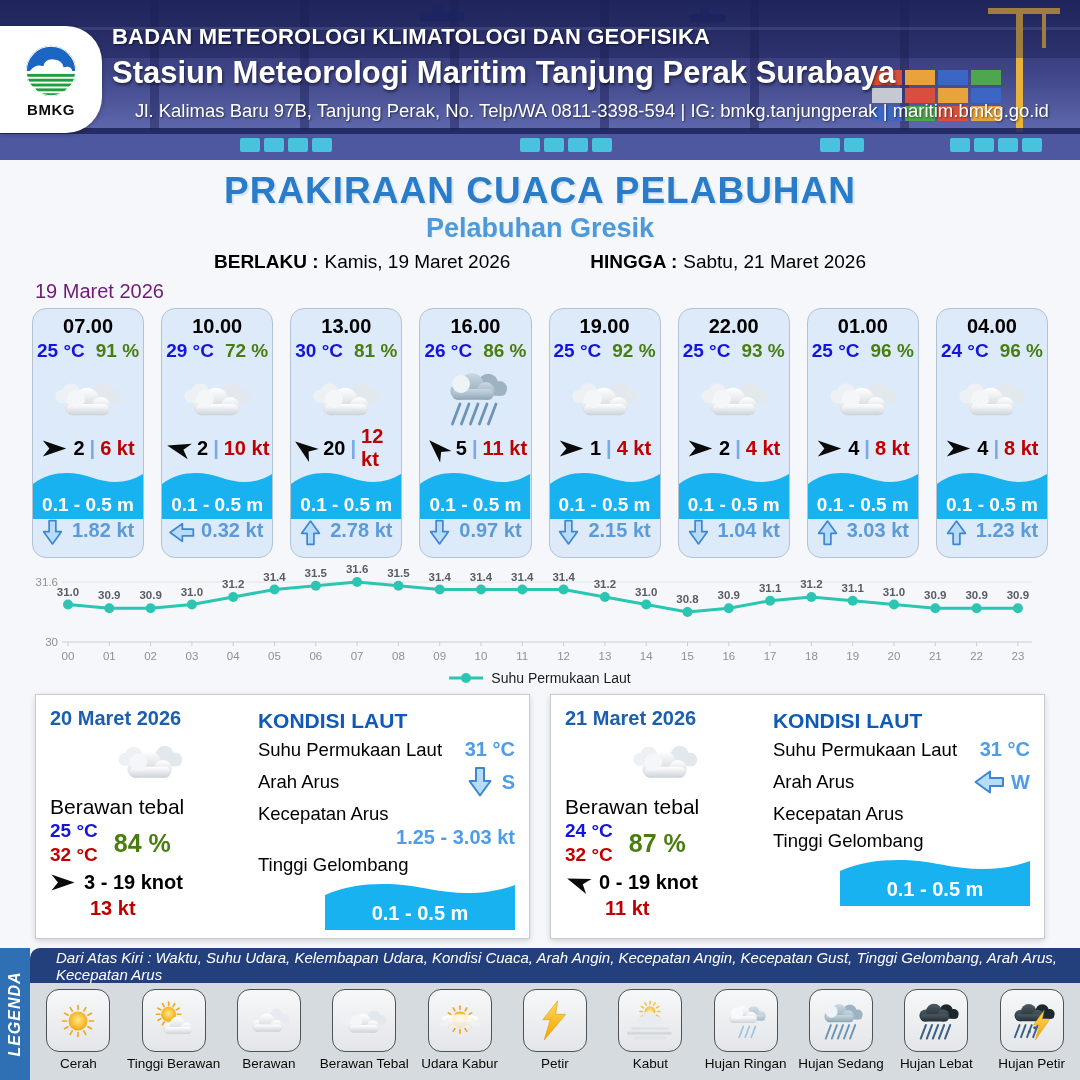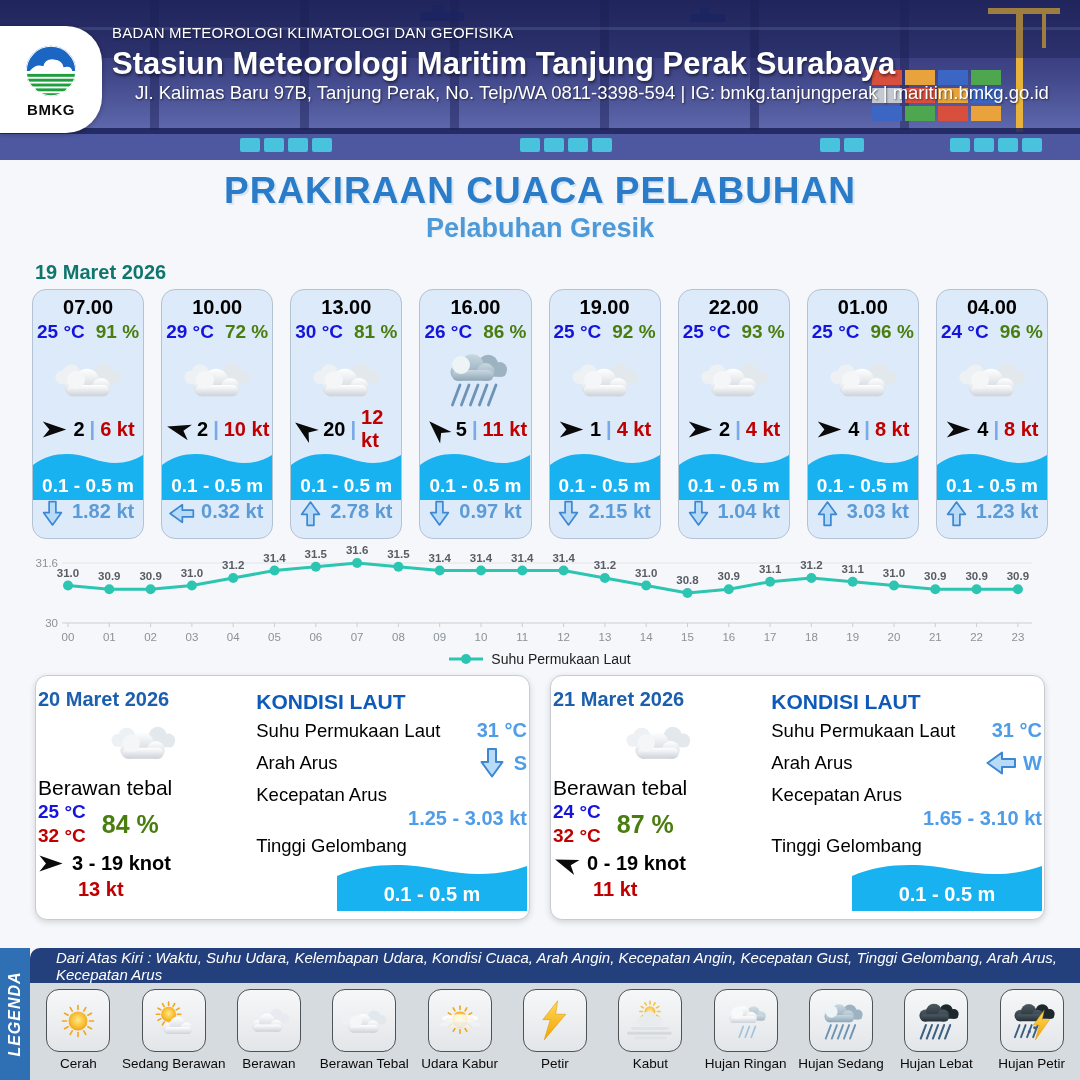--- a/index.html
+++ b/index.html
@@ -6,31 +6,31 @@
   body{margin:0;font-family:"Liberation Sans",sans-serif;background:#9aa0a8}
   .page{position:relative;width:1080px;height:1080px;background:#f5f7fa;overflow:hidden;margin:0 auto}
 
   
   .header{position:relative;height:160px;overflow:hidden}
   .header .deco{position:absolute;left:0;top:0}
   .logo{position:absolute;left:0;top:26px;width:102px;height:107px;background:#fff;border-radius:0 36px 36px 0;
         display:flex;flex-direction:column;align-items:center;justify-content:center;z-index:3;box-shadow:0 1px 5px rgba(0,0,0,.3)}
   .logo-text{font-weight:bold;font-size:15px;color:#0c0c0c;margin-top:1px;letter-spacing:.5px}
   .h-text{position:absolute;left:112px;top:24px;right:8px;z-index:2;color:#fff}
-  .h-line1{font-size:15px;font-weight:normal;letter-spacing:.2px;text-shadow:1px 1px 2px rgba(0,0,0,.55)}
+  .h-line1{font-size:22px;font-weight:bold;letter-spacing:.2px;text-shadow:1px 1px 2px rgba(0,0,0,.55)}
   .h-line2{font-size:31px;font-weight:bold;margin-top:5px;text-shadow:1px 2px 3px rgba(0,0,0,.55)}
-  .h-line3{font-size:18.5px;text-align:center;text-shadow:1px 1px 2px rgba(0,0,0,.55)}
+  .h-line3{font-size:18.5px;margin-top:9px;text-align:center;text-shadow:1px 1px 2px rgba(0,0,0,.55)}
 
   
   .title-main{text-align:center;margin-top:10px;font-size:37px;font-weight:bold;color:#2a7cc8;letter-spacing:1px;
               text-shadow:2px 2px 0 #d9e5f1}
   .title-sub{text-align:center;font-size:27px;font-weight:bold;color:#4e9ad8;margin-top:1px;text-shadow:1px 1px 0 #e4eef7}
   .valid{display:flex;justify-content:center;gap:80px;margin-top:7px;font-size:19px;color:#000}
   .valid b{margin-right:6px}
-  .date-label{margin:17px 0 5px 35px;font-size:20px;font-weight:bold;color:#0f766e}
+  .date-label{margin:7px 0 5px 35px;font-size:20px;font-weight:normal;color:#701a75}
 
   
   .cards{display:flex;gap:17px;margin:0 32px}
   .fcard{flex:1;background:#dceafa;border:1px solid #b3c3d3;border-radius:14px;height:250px;display:flex;flex-direction:column;overflow:hidden}
   .fc-time{text-align:center;font-size:20px;font-weight:bold;color:#000;margin-top:6px}
   .fc-th{display:flex;justify-content:center;gap:11px;font-size:19px;font-weight:bold;margin-top:2px}
   .fc-temp{color:#1414dd}.fc-hum{color:#4a7d0f}
   .fc-icon{height:72px;display:flex;align-items:center;justify-content:center}
   .fc-icon svg{width:80px;height:64px}
   .fc-wind{display:flex;align-items:center;justify-content:center;gap:5px;font-size:20px;font-weight:bold;height:28px;color:#000}
@@ -44,22 +44,22 @@
   .fc-carrow{display:inline-flex;line-height:0}
 
   
   .chart-wrap{margin:6px 22px 0}
   .cl-val{font-size:11.5px;font-weight:bold;fill:#585d65}
   .cl-tick{font-size:11.5px;fill:#8b9199}
   .chart-legend{display:flex;justify-content:center;align-items:center;gap:8px;margin-top:2px;font-size:14px;color:#1d1d1d}
 
   
   .days{display:flex;gap:20px;margin:8px 35px 0}
-  .dcard{flex:1;background:#fff;border:1.5px solid #c6ccd2;border-radius:12px;height:245px;box-shadow:0 2px 6px rgba(0,0,0,.15);
-         display:flex;padding:12px 2px 10px}
+  .dcard{flex:1;background:#fff;border:1.5px solid #c6ccd2;border-radius:0;height:245px;box-shadow:0 2px 6px rgba(0,0,0,.15);
+         display:flex;padding:12px 14px 10px}
   .d-left{width:43%;display:flex;flex-direction:column}
   .d-date{font-size:20px;font-weight:bold;color:#1b5fae}
   .d-icon{height:62px;display:flex;justify-content:center}
   .d-icon svg{width:84px;height:62px}
   .d-cond{font-size:21px;color:#000;margin-top:3px}
   .d-temps{display:flex;align-items:center;gap:16px;margin-top:1px}
   .d-tmin{color:#1414dd;font-size:19px;font-weight:bold}
   .d-tmax{color:#c00000;font-size:19px;font-weight:bold;margin-top:2px}
   .d-hum{color:#4a7d0f;font-size:25px;font-weight:bold}
   .d-wind{display:flex;align-items:center;gap:8px;font-size:20px;font-weight:bold;color:#000;margin-top:5px}
@@ -211,20 +211,24 @@
 
     <div class="h-text">
       <div class="h-line1">BADAN METEOROLOGI KLIMATOLOGI DAN GEOFISIKA</div>
       <div class="h-line2">Stasiun Meteorologi Maritim Tanjung Perak Surabaya</div>
       <div class="h-line3">Jl. Kalimas Baru 97B, Tanjung Perak, No. Telp/WA 0811-3398-594 | IG: bmkg.tanjungperak | maritim.bmkg.go.id</div>
     </div>
   </div>
 
   <div class="title-main">PRAKIRAAN CUACA PELABUHAN</div>
   <div class="title-sub">Pelabuhan Gresik</div>
+  <div class="valid">
+    <span><b>BERLAKU :</b><span>Kamis, 19 Maret 2026</span></span>
+    <span><b>HINGGA :</b><span>Sabtu, 21 Maret 2026</span></span>
+  </div>
 
   <div class="date-label">19 Maret 2026</div>
   <div class="cards" id="cards-row">
       <div class="fcard">
     <div class="fc-time">07.00</div>
     <div class="fc-th">
       <span class="fc-temp">25 °C</span>
       <span class="fc-hum">91 %</span>
     </div>
     <div class="fc-icon">
@@ -894,21 +898,20 @@
         <span class="d-lab">Arah Arus</span>
         <span class="d-val d-dirval">
           <span class="d-carrow" style="transform:rotate(90deg)">
                 <svg width="26" height="32" viewBox="0 0 24 32">
                   <path d="M8,2 h8 v13 h6.5 L12,29.5 L1.5,15 H8 Z" fill="#b8dcf8" stroke="#3d86d2" stroke-width="2" stroke-linejoin="round"></path>
                 </svg>
               </span>W</span>
       </div>
       <div class="d-row d-col">
         <span class="d-lab">Kecepatan Arus</span>
-        <span class="d-val d-right-al">1.65 - 3.10 kt</span>
       </div>
       <div class="d-row d-col">
         <span class="d-lab">Tinggi Gelombang</span>
         <div class="d-wavebox">
           <svg viewBox="0 0 120 60" preserveAspectRatio="none">
                 <path d="M0,60 L0,21 C20,5 46,7 64,14 C86,22 104,20 120,10 L120,60 Z" fill="#18b2f0"></path>
               </svg>
           <span class="d-waveval">0.1 - 0.5 m</span>
         </div>
       </div>
@@ -965,21 +968,21 @@
               </g>
               <circle cx="32" cy="22" r="11" fill="url(#gSun)"></circle>
               <g fill="url(#gCloudW)">
     <circle cx="32.7" cy="42.85" r="8.549999999999999"></circle>
     <circle cx="45.05" cy="37.15" r="11.399999999999999"></circle>
     <circle cx="58.35" cy="42.85" r="8.549999999999999"></circle>
     <rect x="26.05" y="40.95" width="39.9" height="10.45" rx="5.225"></rect>
               </g>
             </svg>
           </div>
-    <div class="lg-label">Sedang Berawan</div>
+    <div class="lg-label">Tinggi Berawan</div>
         </div>
         <div class="lg-item">
     <div class="lg-box">
             <svg viewBox="0 0 80 64">
               <g fill="#e7ebef">
     <circle cx="40.8" cy="28.4" r="7.2"></circle>
     <circle cx="51.2" cy="23.6" r="9.600000000000001"></circle>
     <circle cx="62.4" cy="28.4" r="7.2"></circle>
     <rect x="35.2" y="26.8" width="33.6" height="8.8" rx="4.4"></rect>
               </g>

